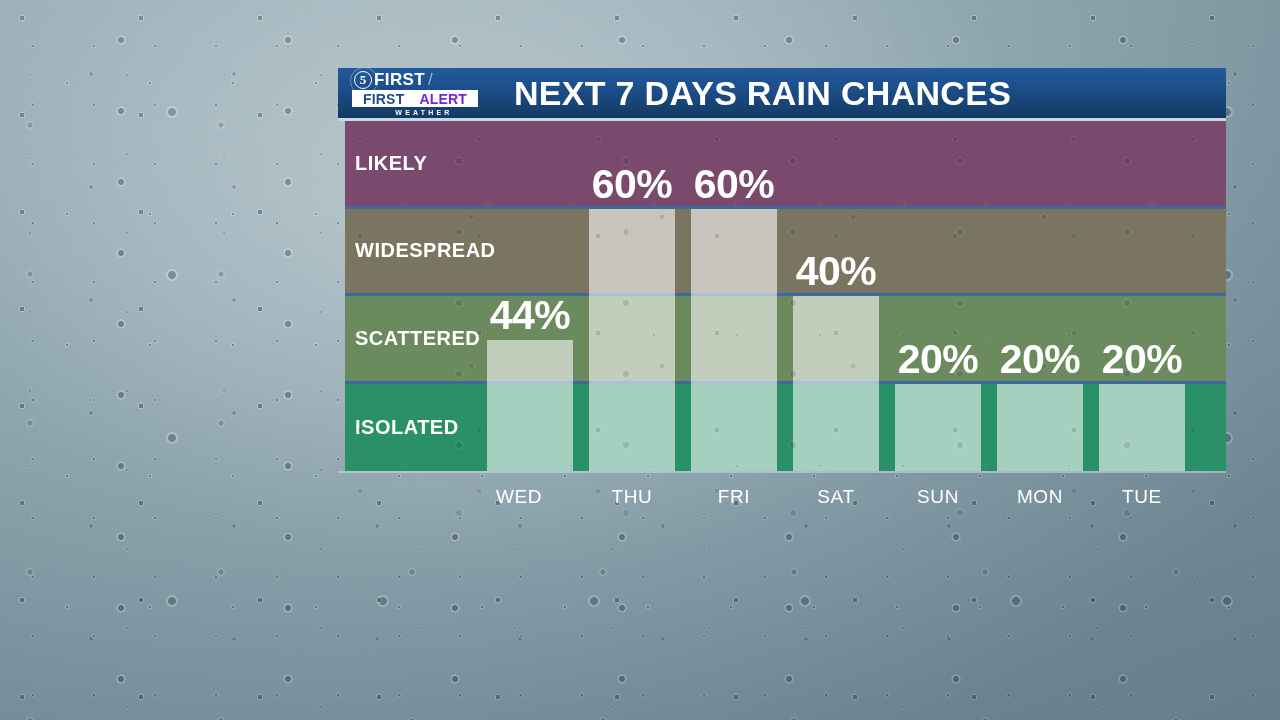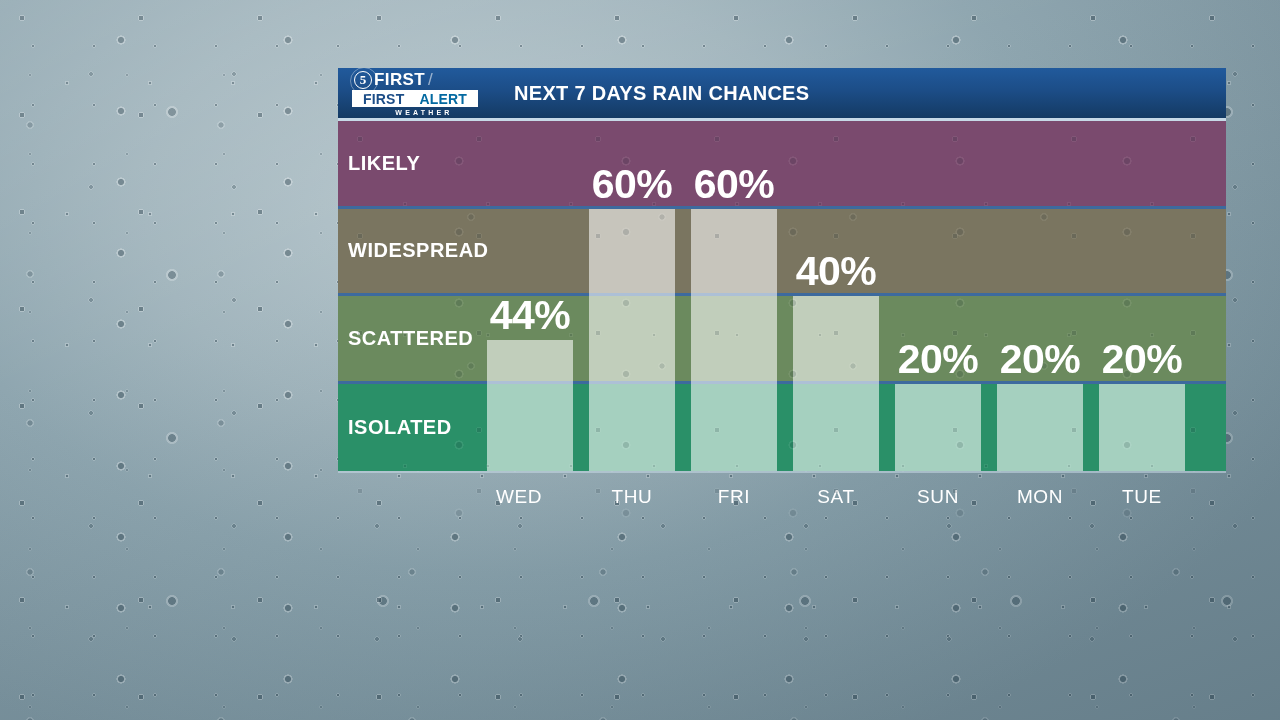--- a/index.html
+++ b/index.html
@@ -101,42 +101,42 @@
   }
   .logo-row2 {
     background:#ffffff;
     height:17px;
     display:flex; align-items:center; justify-content:center;
     margin-top:1px;
     padding:0 4px;
     gap:15px;
   }
   .logo-first { color:#1c4d87; font-size:14px; font-weight:bold; letter-spacing:.2px; line-height:1; }
-  .logo-alert { color:#0369a1; font-size:14px; font-weight:bold; letter-spacing:.2px; line-height:1; }
+  .logo-alert { color:#6d28d9; font-size:14px; font-weight:bold; letter-spacing:.2px; line-height:1; }
   .logo-row3 {
     color:#ffffff; font-size:7px; font-weight:bold;
     letter-spacing:3.2px; text-align:center; margin-top:2px; padding-left:18px;
   }
   .panel-title {
     color:#ffffff;
-    font-size:20px;
+    font-size:34px;
     font-weight:bold;
     letter-spacing:.3px;
     margin-left:36px;
     white-space:nowrap;
   }
 
   
   .chart {
     position:relative;
     height:350px;
     overflow:hidden;
   }
   .band {
-    position:absolute; left:0; right:0;
+    position:absolute; left:7px; right:0;
     display:flex; align-items:center;
     border-bottom:3px solid #3d6a9e;
   }
   .band:last-of-type { border-bottom:none; }
   .band-label {
     color:#ffffff;
     font-size:20px;
     font-weight:bold;
     letter-spacing:.5px;
     padding-left:10px;

